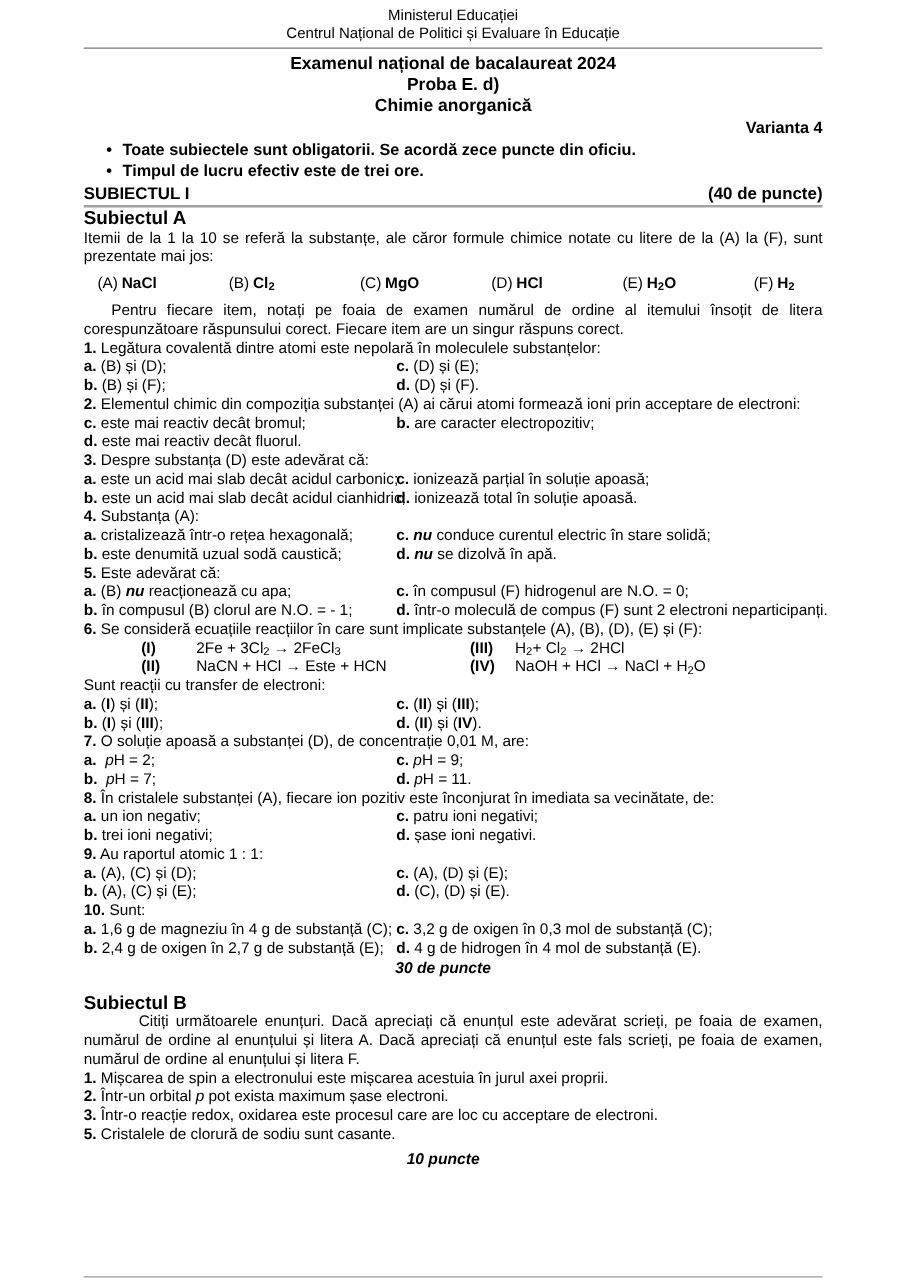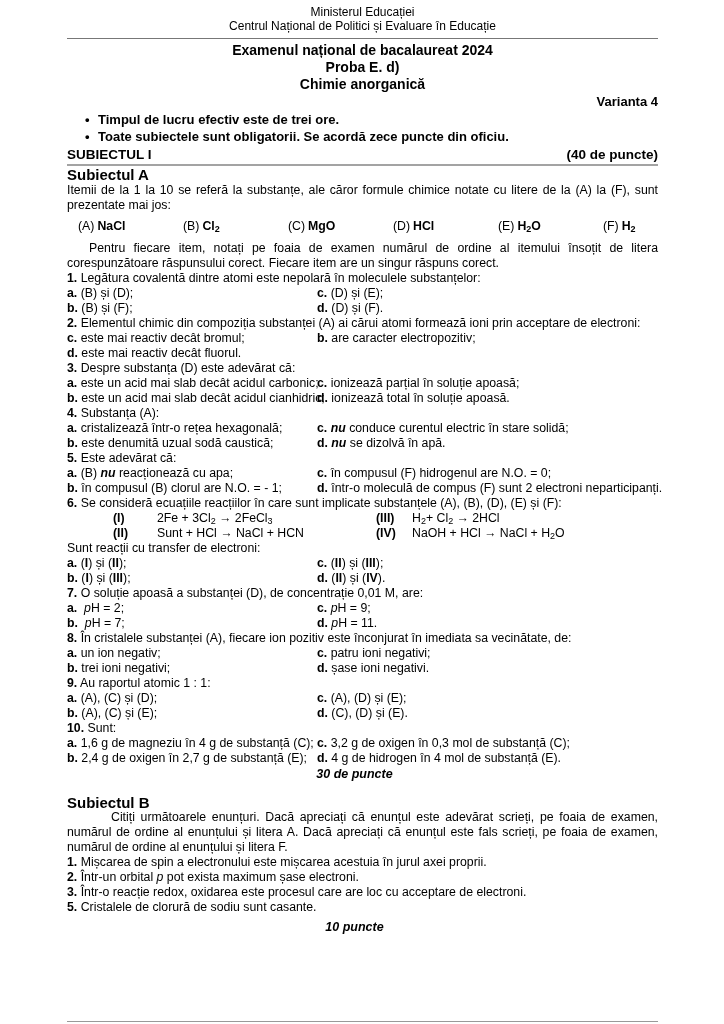--- a/index.html
+++ b/index.html
@@ -52,22 +52,22 @@
 
   <div class="org">Ministerul Educației</div>
   <div class="org">Centrul Național de Politici și Evaluare în Educație</div>
   <hr class="hrule">
   <div class="title">Examenul național de bacalaureat 2024</div>
   <div class="title">Proba E. d)</div>
   <div class="title">Chimie anorganică</div>
   <div class="variant">Varianta 4</div>
 
   <ul class="notices">
+      <li><span class="blt">•</span>Toate subiectele sunt obligatorii. Se acordă zece puncte din oficiu.</li>
       <li><span class="blt">•</span>Timpul de lucru efectiv este de trei ore.</li>
-      <li><span class="blt">•</span>Toate subiectele sunt obligatorii. Se acordă zece puncte din oficiu.</li>
     </ul>
 
   <div class="subject-bar">
     <span>SUBIECTUL I</span>
     <span>(40 de puncte)</span>
   </div>
 
   <div>
     <div class="h3">Subiectul A</div>
     <p class="para">Itemii de la 1 la 10 se referă la substanțe, ale căror formule chimice notate cu litere de la (A) la (F), sunt prezentate mai jos:</p>
@@ -128,21 +128,21 @@
         <div class="item">
           <div class="q"><b>6.</b> Se consideră ecuațiile reacțiilor în care sunt implicate substanțele (A), (B), (D), (E) și (F):</div>
           <div class="eqrow">
             <span><b>(I)</b></span>
             <span>2Fe + 3Cl<sub>2</sub> → 2FeCl<sub>3</sub></span>
             <span><b>(III)</b></span>
             <span>H<sub>2</sub>+ Cl<sub>2</sub> → 2HCl</span>
           </div>
           <div class="eqrow">
             <span><b>(II)</b></span>
-            <span>Sunt + HCl → NaCl + HCN</span>
+            <span>NaCN + HCl → Este + HCN</span>
             <span><b>(IV)</b></span>
             <span>NaOH + HCl → NaCl + H<sub>2</sub>O</span>
           </div>
           <div class="q">Sunt reacții cu transfer de electroni:</div>
           <div class="opts">
             <span class="opt"><b>a.</b> (<b>I</b>) și (<b>II</b>);</span>
             <span class="opt"><b>c.</b> (<b>II</b>) și (<b>III</b>);</span>
             <span class="opt"><b>b.</b> (<b>I</b>) și (<b>III</b>);</span>
             <span class="opt"><b>d.</b> (<b>II</b>) și (<b>IV</b>).</span>
           </div>

